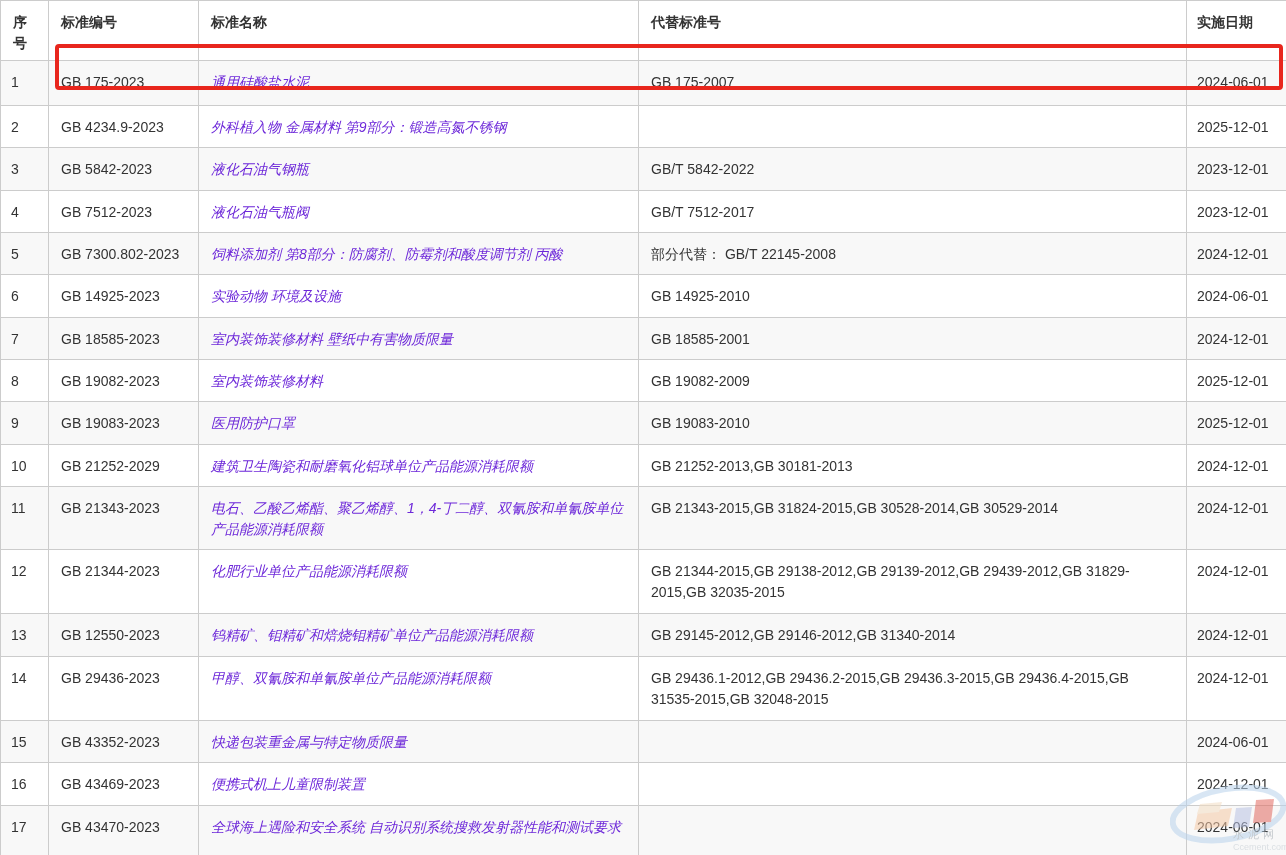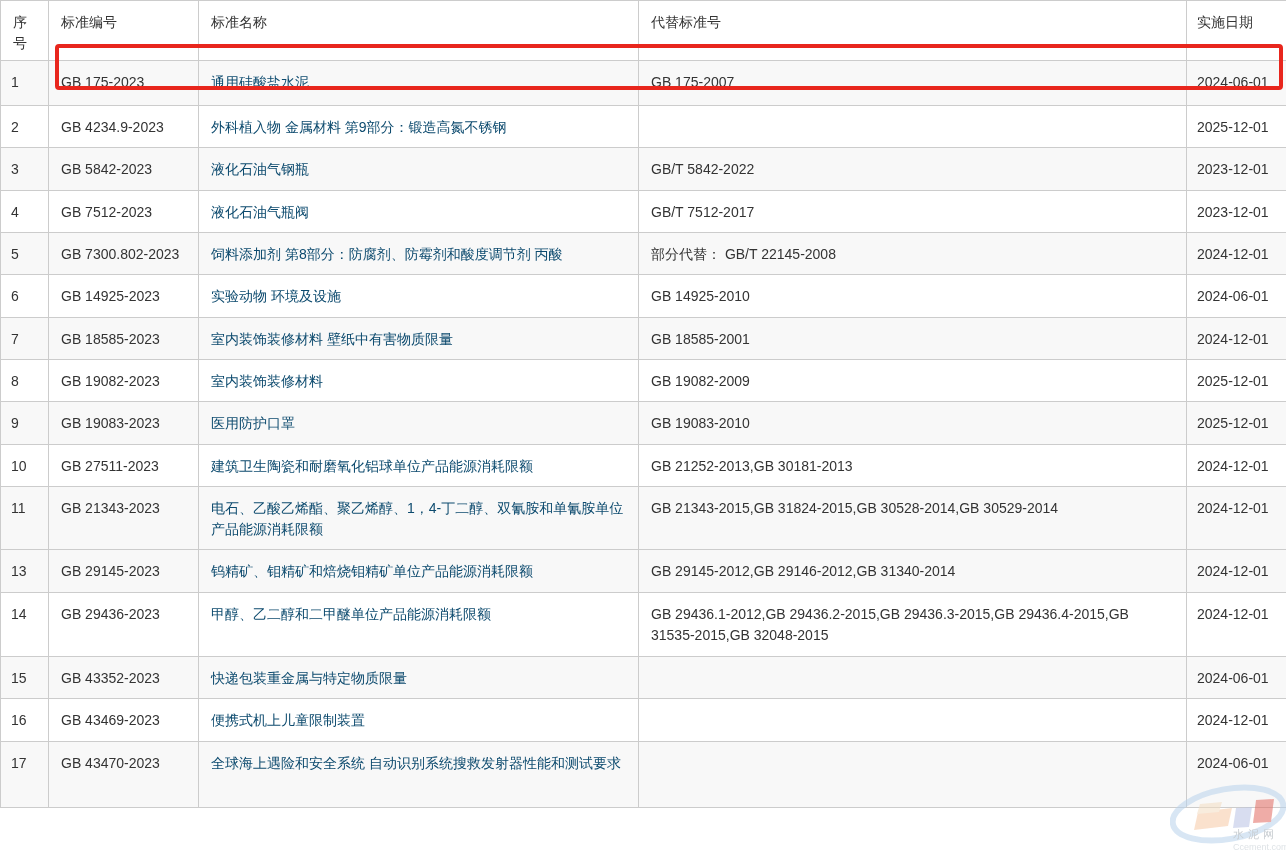--- a/index.html
+++ b/index.html
@@ -12,29 +12,29 @@
   table { border-collapse:collapse; table-layout:fixed; width:1286px; }
   th, td {
     border:1px solid #ccc;
     vertical-align:top;
     font-size:14px; line-height:21px;
     padding:11px 12px 6px 12px;
     overflow:hidden;
     word-break:break-word;
   }
   thead tr { height:44px; }
-  th { font-weight:normal; text-align:left; background:#fff; color:#333; }
+  th { font-weight:bold; text-align:left; background:#fff; color:#333; }
   tr.stripe td { background:#f8f8f8; }
   .col-no { width:48px; }
   .col-no-cell { padding-left:10px; }
   .col-code { width:150px; }
   .col-name { width:440px; }
   .col-replaces { width:548px; }
   .col-date { width:100px; padding-left:10px; padding-right:6px; }
-  .std-link { color:#0c4a6e; text-decoration:none; cursor:pointer; }
+  .std-link { color:#6d28d9; text-decoration:none; cursor:pointer;font-style:italic; }
   .highlight-box {
     position:absolute; left:55px; top:44px; width:1228px; height:46px;
     border:4px solid #e8261d; border-radius:4px;
     pointer-events:none; z-index:10;
   }
   .watermark {
     position:absolute; left:1170px; top:778px; width:116px; height:77px;
     pointer-events:none; z-index:5; overflow:hidden; opacity:0.55;text-align:right;
   }
   .watermark svg { display:block; }
@@ -111,43 +111,50 @@
       </tr>
       <tr class="stripe" style="height: 43px;">
         <td class="col-no col-no-cell">9</td>
         <td class="col-code">GB 19083-2023</td>
         <td class="col-name"><a class="std-link">医用防护口罩</a></td>
         <td class="col-replaces">GB 19083-2010</td>
         <td class="col-date">2025-12-01</td>
       </tr>
       <tr style="height: 42px; padding-left: 44px;">
         <td class="col-no col-no-cell">10</td>
-        <td class="col-code">GB 27511-2023</td>
+        <td class="col-code">GB 21252-2029</td>
         <td class="col-name"><a class="std-link">建筑卫生陶瓷和耐磨氧化铝球单位产品能源消耗限额</a></td>
         <td class="col-replaces">GB 21252-2013,GB 30181-2013</td>
         <td class="col-date">2024-12-01</td>
       </tr>
       <tr class="stripe" style="height: 63px; padding-left: 12px;">
         <td class="col-no col-no-cell">11</td>
         <td class="col-code">GB 21343-2023</td>
         <td class="col-name"><a class="std-link">电石、乙酸乙烯酯、聚乙烯醇、1，4-丁二醇、双氰胺和单氰胺单位产品能源消耗限额</a></td>
         <td class="col-replaces">GB 21343-2015,GB 31824-2015,GB 30528-2014,GB 30529-2014</td>
         <td class="col-date">2024-12-01</td>
       </tr>
+      <tr style="height: 64px;">
+        <td class="col-no col-no-cell">12</td>
+        <td class="col-code">GB 21344-2023</td>
+        <td class="col-name"><a class="std-link">化肥行业单位产品能源消耗限额</a></td>
+        <td class="col-replaces">GB 21344-2015,GB 29138-2012,GB 29139-2012,GB 29439-2012,GB 31829-2015,GB 32035-2015</td>
+        <td class="col-date">2024-12-01</td>
+      </tr>
       <tr class="stripe" style="height: 43px;">
         <td class="col-no col-no-cell">13</td>
-        <td class="col-code">GB 29145-2023</td>
+        <td class="col-code">GB 12550-2023</td>
         <td class="col-name"><a class="std-link">钨精矿、钼精矿和焙烧钼精矿单位产品能源消耗限额</a></td>
         <td class="col-replaces">GB 29145-2012,GB 29146-2012,GB 31340-2014</td>
         <td class="col-date">2024-12-01</td>
       </tr>
       <tr style="height: 64px; margin-left: 18px;">
         <td class="col-no col-no-cell">14</td>
         <td class="col-code">GB 29436-2023</td>
-        <td class="col-name"><a class="std-link">甲醇、乙二醇和二甲醚单位产品能源消耗限额</a></td>
+        <td class="col-name"><a class="std-link">甲醇、双氰胺和单氰胺单位产品能源消耗限额</a></td>
         <td class="col-replaces">GB 29436.1-2012,GB 29436.2-2015,GB 29436.3-2015,GB 29436.4-2015,GB 31535-2015,GB 32048-2015</td>
         <td class="col-date">2024-12-01</td>
       </tr>
       <tr class="stripe" style="height: 42px; padding-left: 44px;">
         <td class="col-no col-no-cell">15</td>
         <td class="col-code">GB 43352-2023</td>
         <td class="col-name"><a class="std-link">快递包装重金属与特定物质限量</a></td>
         <td class="col-replaces"></td>
         <td class="col-date">2024-06-01</td>
       </tr>

